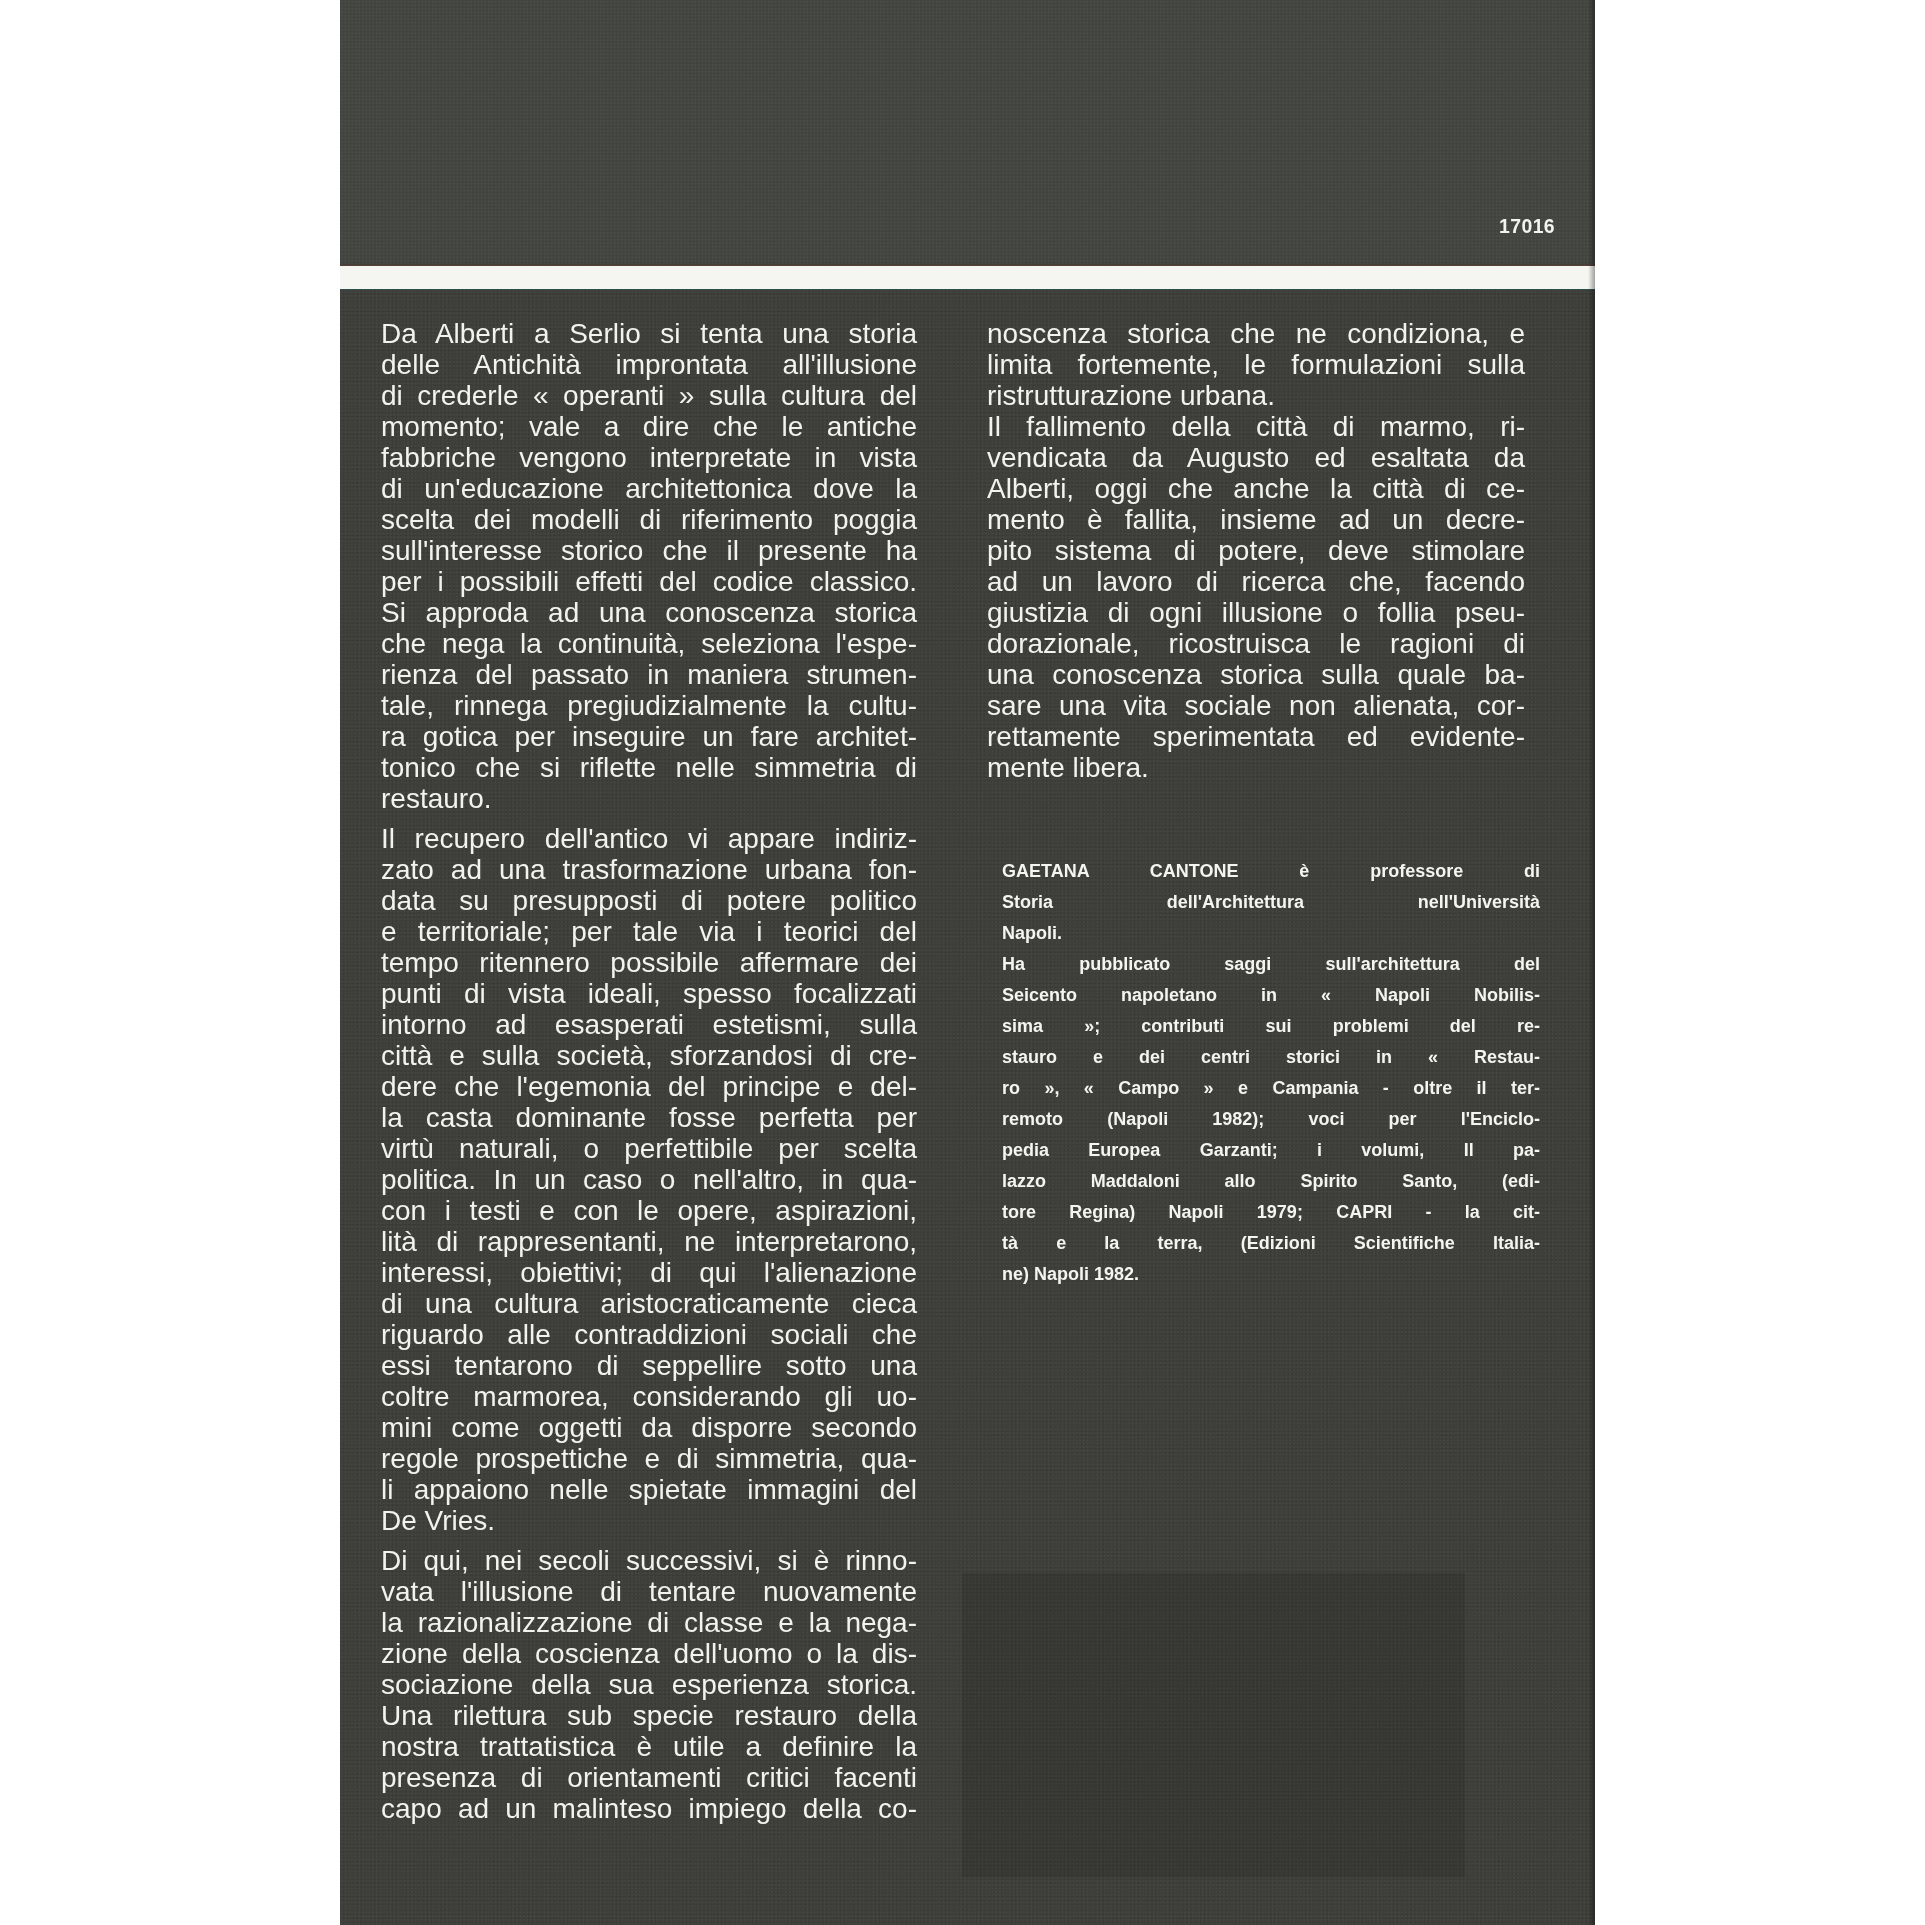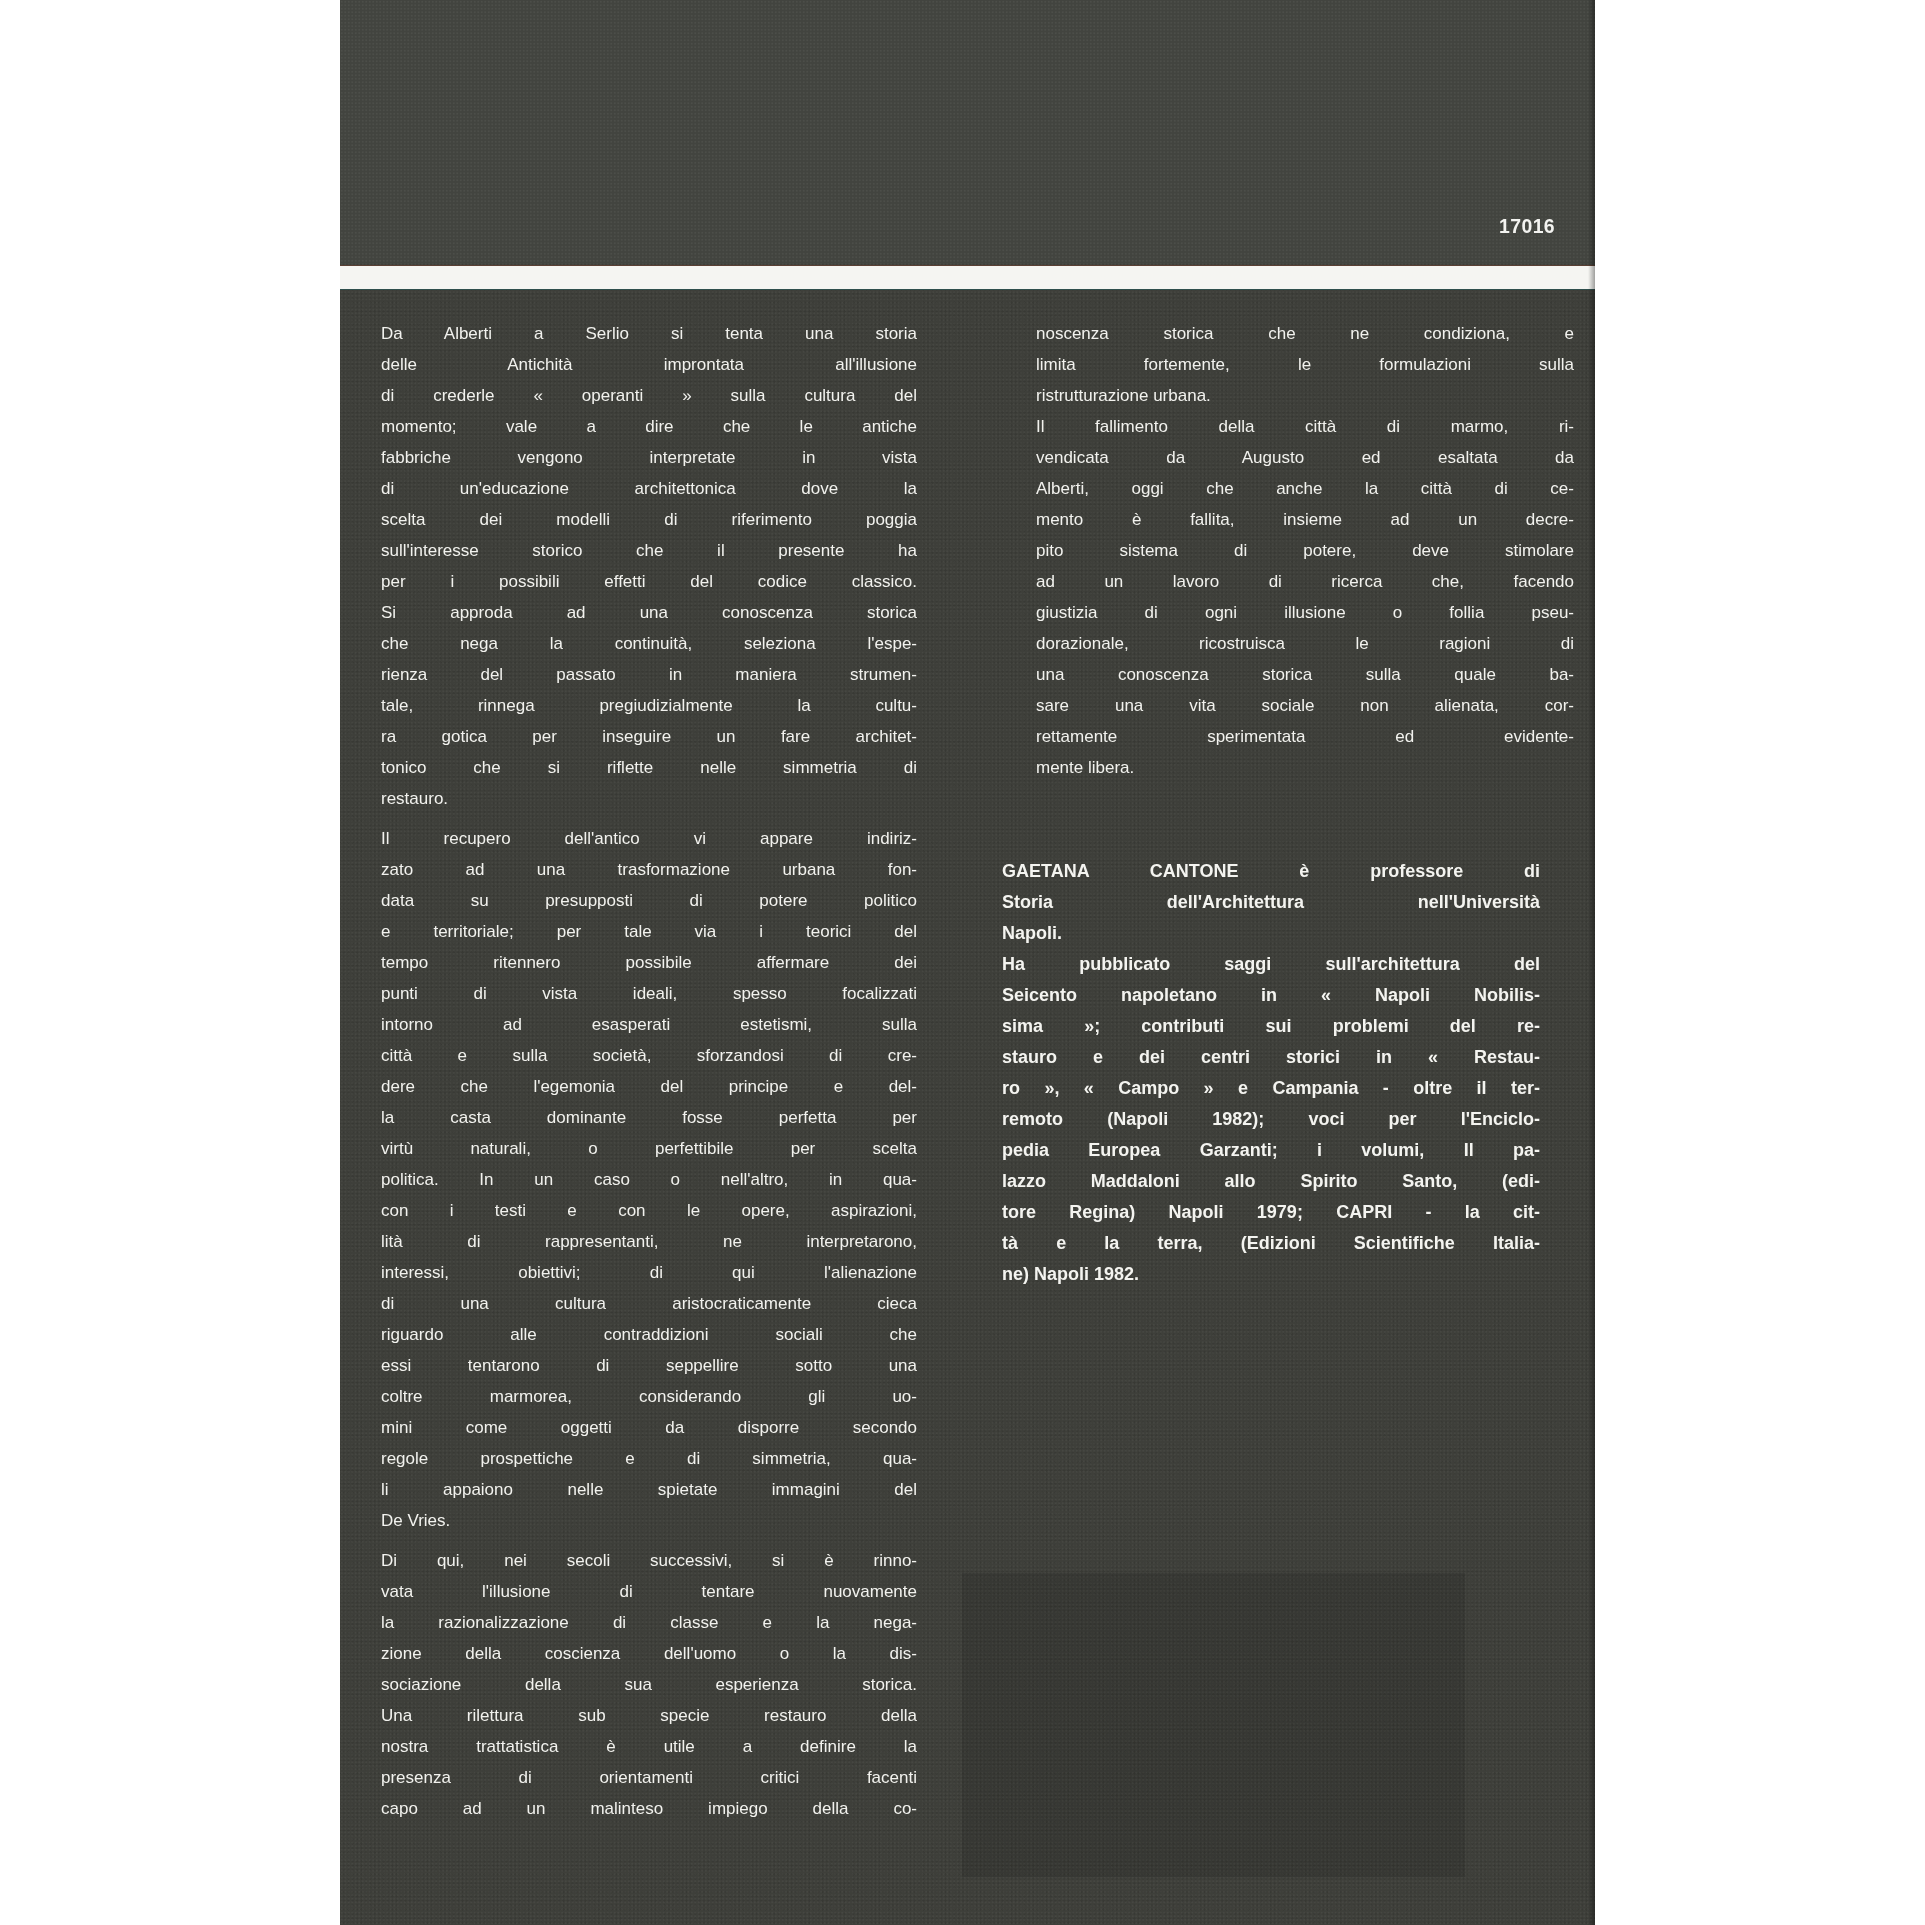--- a/index.html
+++ b/index.html
@@ -54,31 +54,31 @@
       font-family: "Liberation Sans", sans-serif;
       font-weight: bold;
       font-size: 19.4px;
       color: #f3f3f0;
       letter-spacing: 0.4px;
       margin-left: 48px;
     }
     .col {
       position: absolute;
       font-family: "Liberation Sans", sans-serif;
-      font-size: 17px;
+      font-size: 28px;
       line-height: 31px;
       color: #f2f2ee;
     }
     .col-left {
       left: 41px;
       top: 318px;
       width: 536px;
     }
     .col-right {
-      left: 696px;
+      left: 647px;
       top: 318px;
       width: 538px;
     }
     .line {
       display: block;
       text-align: justify;
       text-align-last: justify;
       white-space: nowrap;
       height: 31px;
     }

